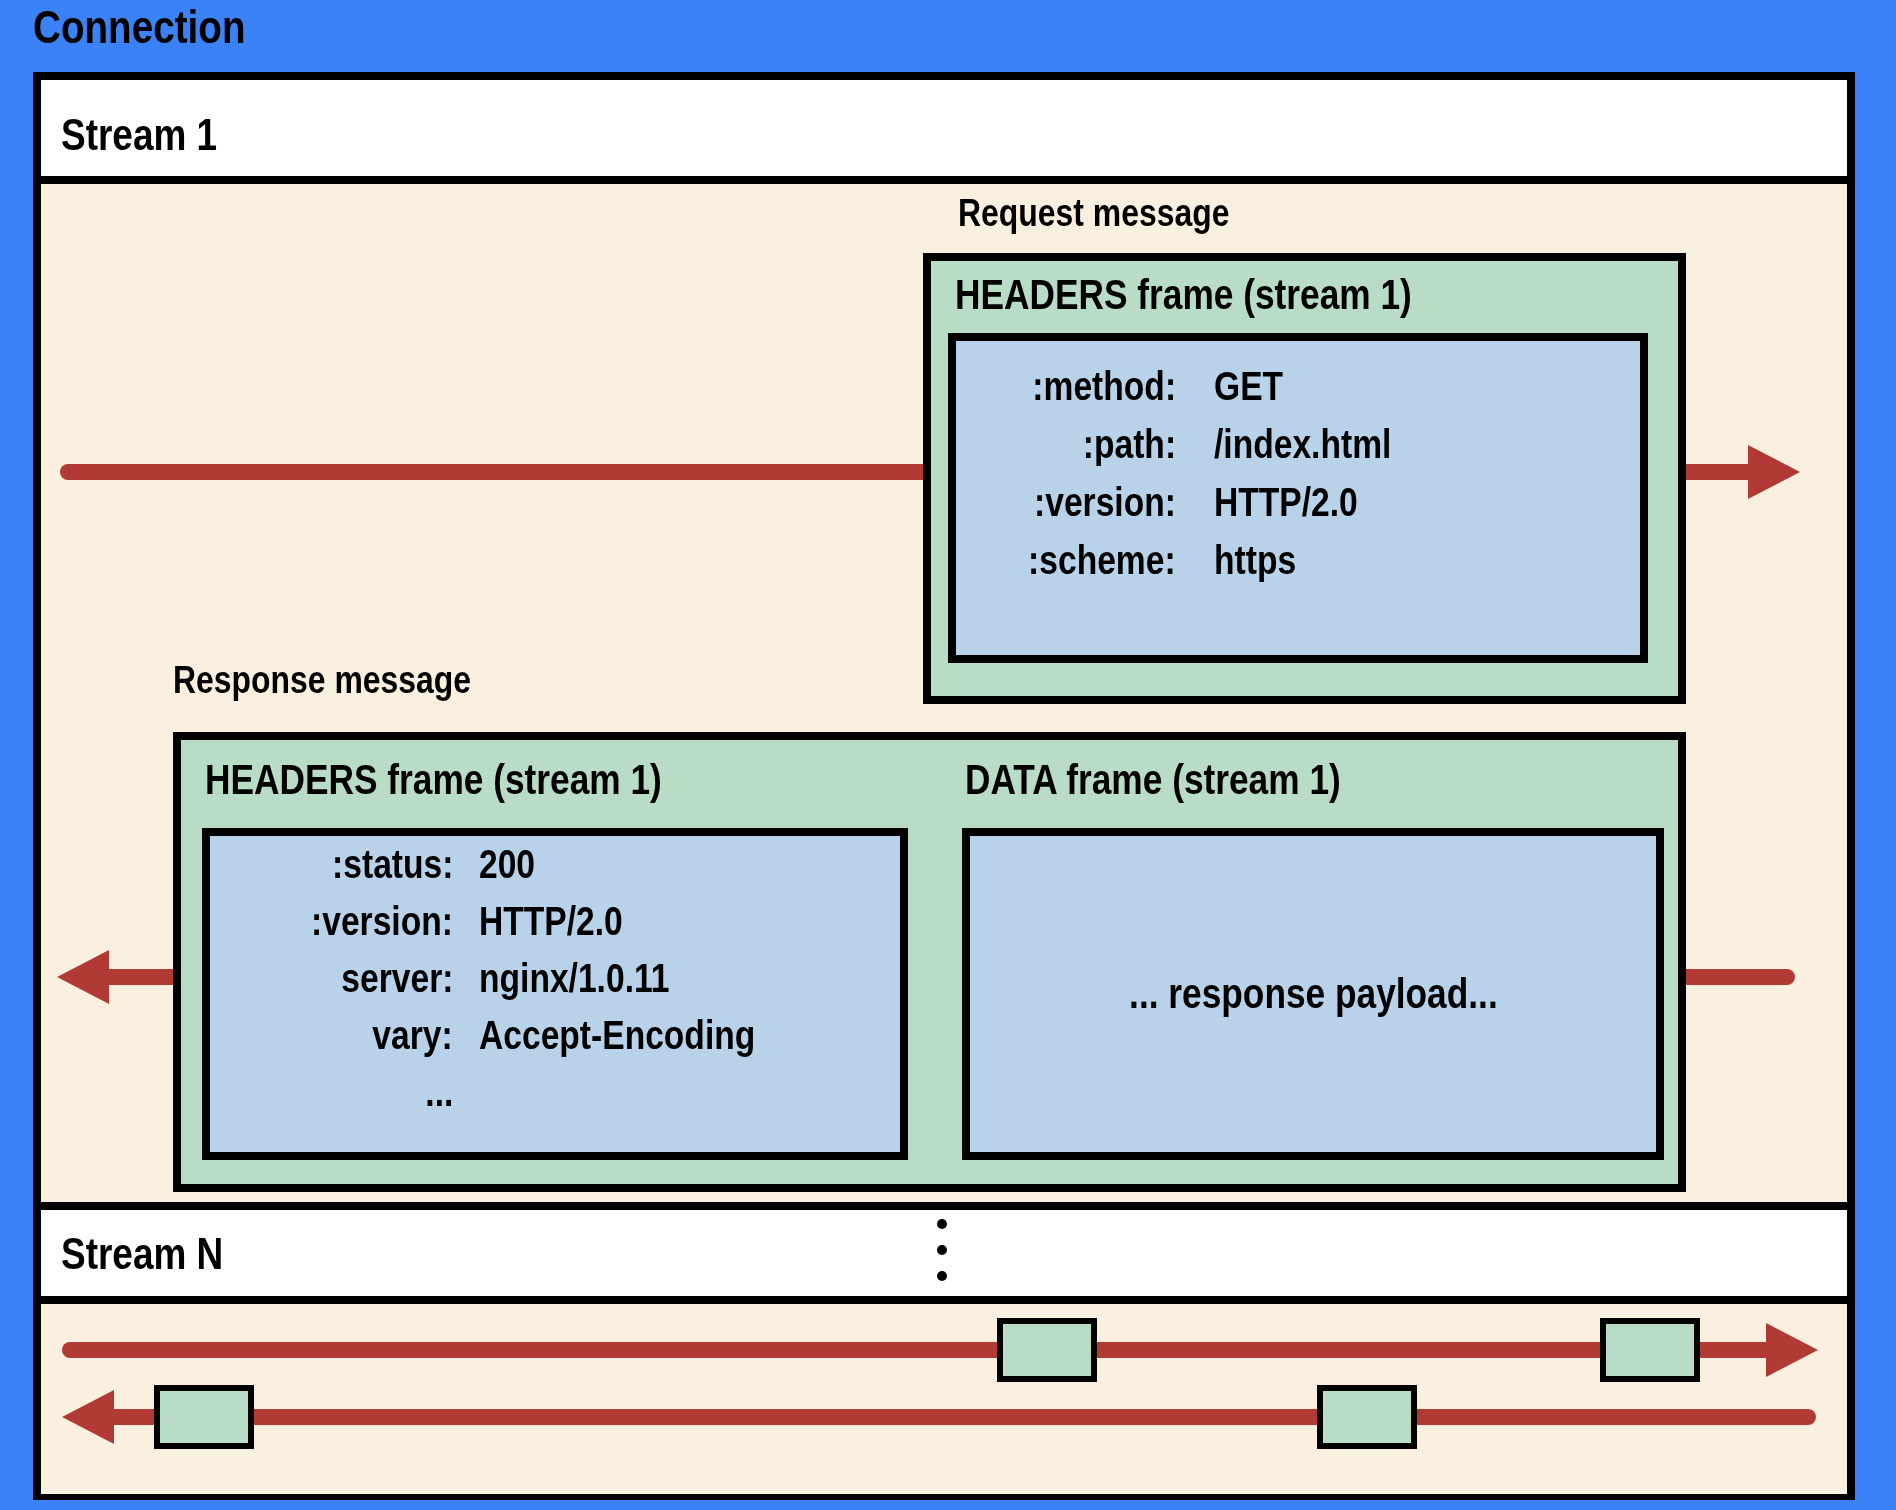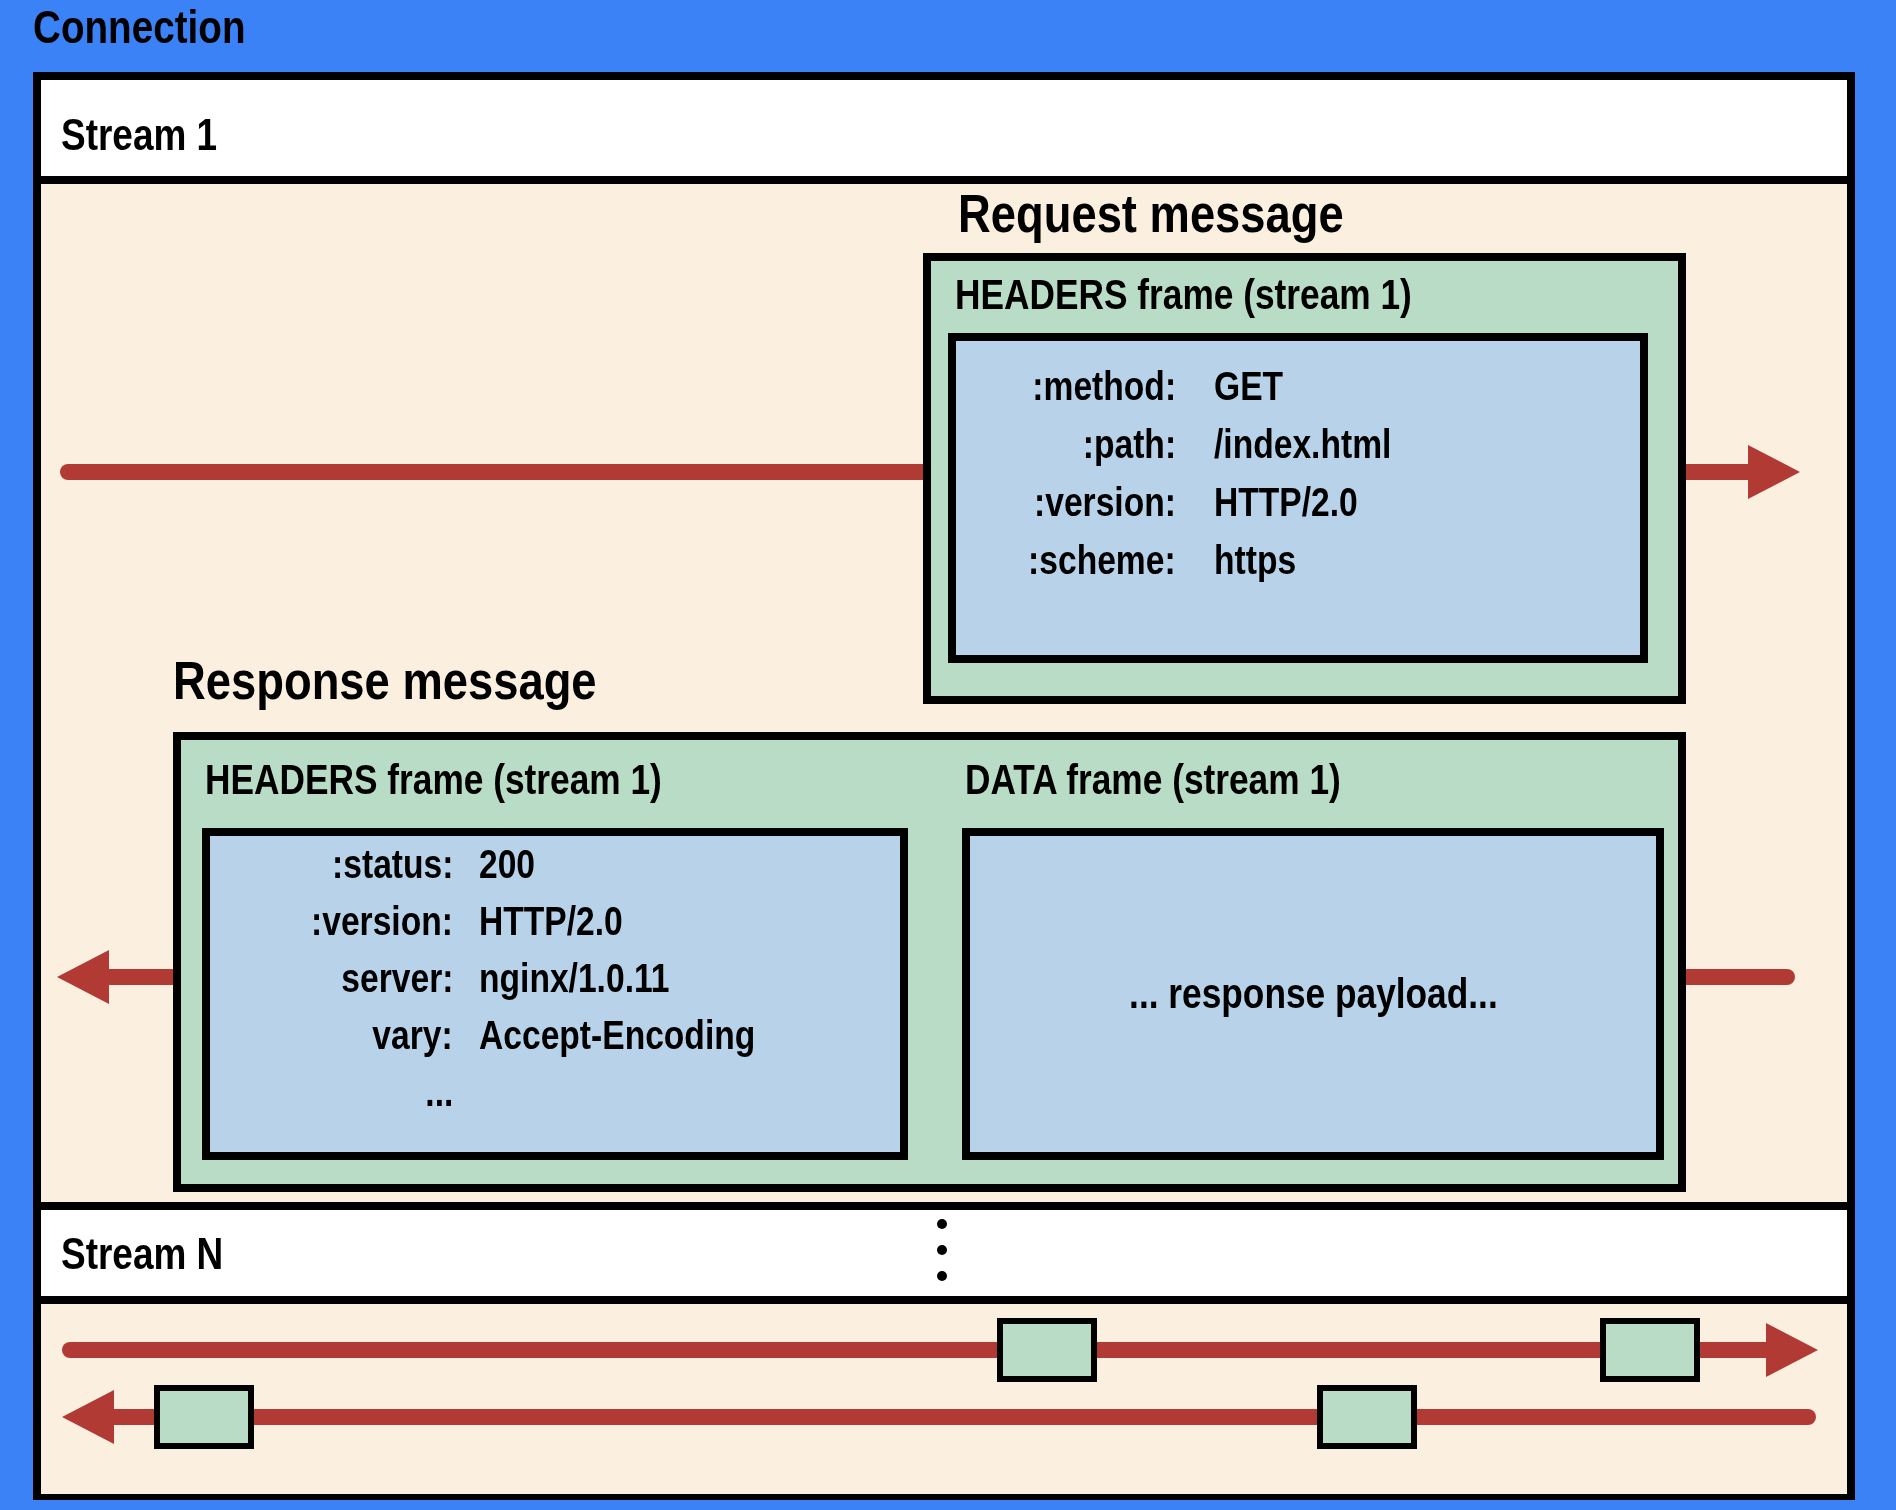--- a/index.html
+++ b/index.html
@@ -33,21 +33,21 @@
 
   .divider{left:41px;width:1806px;height:8px;background:var(--border-black);}
   .div1{top:176px;}
   .div2{top:1202px;}
   .div3{top:1296px;}
 
   .cream{left:41px;width:1806px;background:var(--background);}
   .stream1-content{top:184px;height:1018px;}
   .streamN-content{top:1304px;height:190px;}
 
-  .float-label{font-size:54px;line-height:46px;z-index:4;}
+  .float-label{font-size:38px;line-height:46px;z-index:4;}
 
   .green-box{background:var(--frame-green);border:8px solid var(--border-black);z-index:3;}
   .frame-title{font-size:42px;line-height:46px;z-index:4;}
 
   .blue-box{background:var(--payload-blue);border:8px solid var(--border-black);z-index:4;}
 
   .kv{position:absolute;z-index:5;font-size:40px;}
   .kv .row{display:grid;}
   .req-kv{left:956px;top:357px;width:680px;}
   .req-kv .row{grid-template-columns:220px 1fr;column-gap:38px;height:58px;line-height:58px;}

